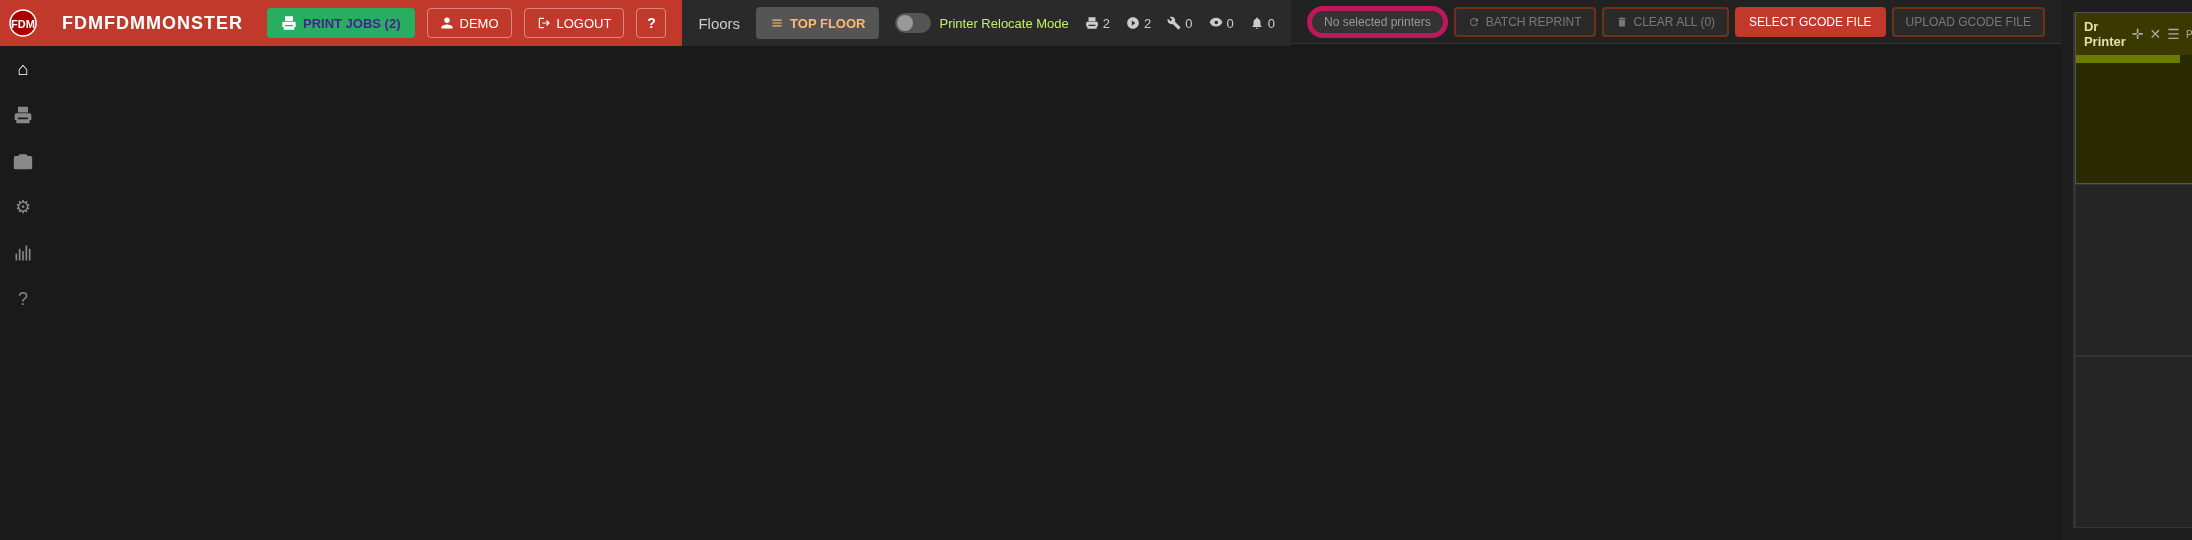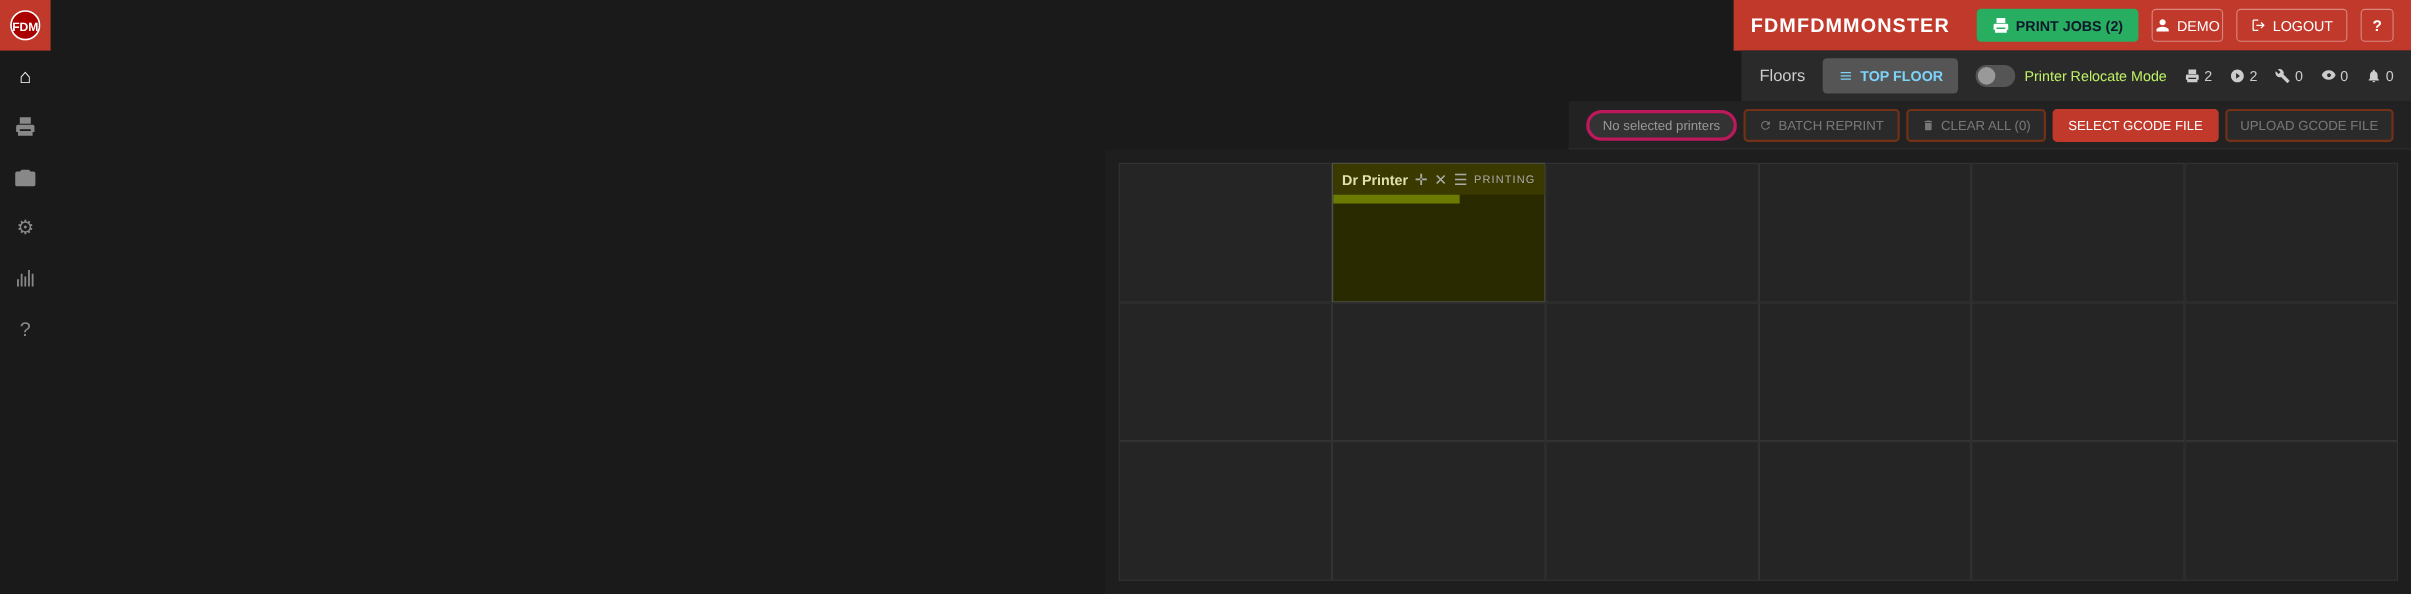--- a/index.html
+++ b/index.html
@@ -46,22 +46,21 @@
       color: #888;
       cursor: pointer;
       font-size: 18px;
     }
     .sidebar-icon.active { color: #fff; }
 
     
     .main {
       flex: 1;
       display: flex;
-      flex-direction: column;
-      align-items: flex-end;
+      flex-direction: row;
     }
 
     
     .header {
       height: 46px;
       background: #c0392b;
       display: flex;
       align-items: center;
       padding: 0 16px;
       gap: 12px;
@@ -81,28 +80,28 @@
       border: none;
       cursor: pointer;
       font-size: 13px;
       font-weight: 600;
       display: flex;
       align-items: center;
       gap: 6px;
     }
     .btn-print-jobs {
       background: #27ae60;
-      color: #0f172a;
+      color: #4c1d95;
     }
     .btn-user {
       background: transparent;
       border: 1px solid rgba(255,255,255,0.4);
       color: #fff;
       height: 30px;
-      padding: 0 2px;
+      padding: 0 12px;
       border-radius: 4px;
       display: flex;
       align-items: center;
       gap: 6px;
       cursor: pointer;
       font-size: 13px;
     }
     .btn-logout {
       background: transparent;
       border: 1px solid rgba(255,255,255,0.4);
@@ -155,21 +154,21 @@
       gap: 6px;
       cursor: pointer;
       font-size: 13px;
       font-weight: 600;
       color: #ccc;
       background: transparent;
       border: none;
     }
     .floor-tab.active {
       background: #555;
-      color: #7dd3fc;
+      color: #fdba74;
     }
     .toggle-wrapper {
       display: flex;
       align-items: center;
       gap: 8px;
       margin-left: 8px;
     }
     .toggle {
       width: 36px;
       height: 20px;
@@ -212,21 +211,21 @@
       height: 44px;
       background: #222;
       display: flex;
       align-items: center;
       padding: 0 16px;
       flex-shrink: 0;
       border-bottom: 1px solid #333;
     }
     .no-selected-tag {
       background: #333;
-      border: 3px solid #be185d;
+      border: 5px solid #be185d;
       color: #999;
       padding: 4px 12px;
       border-radius: 16px;
       font-size: 12px;
     }
     .action-bar-spacer { flex: 1; }
     .action-btn {
       height: 30px;
       padding: 0 12px;
       border-radius: 4px;

